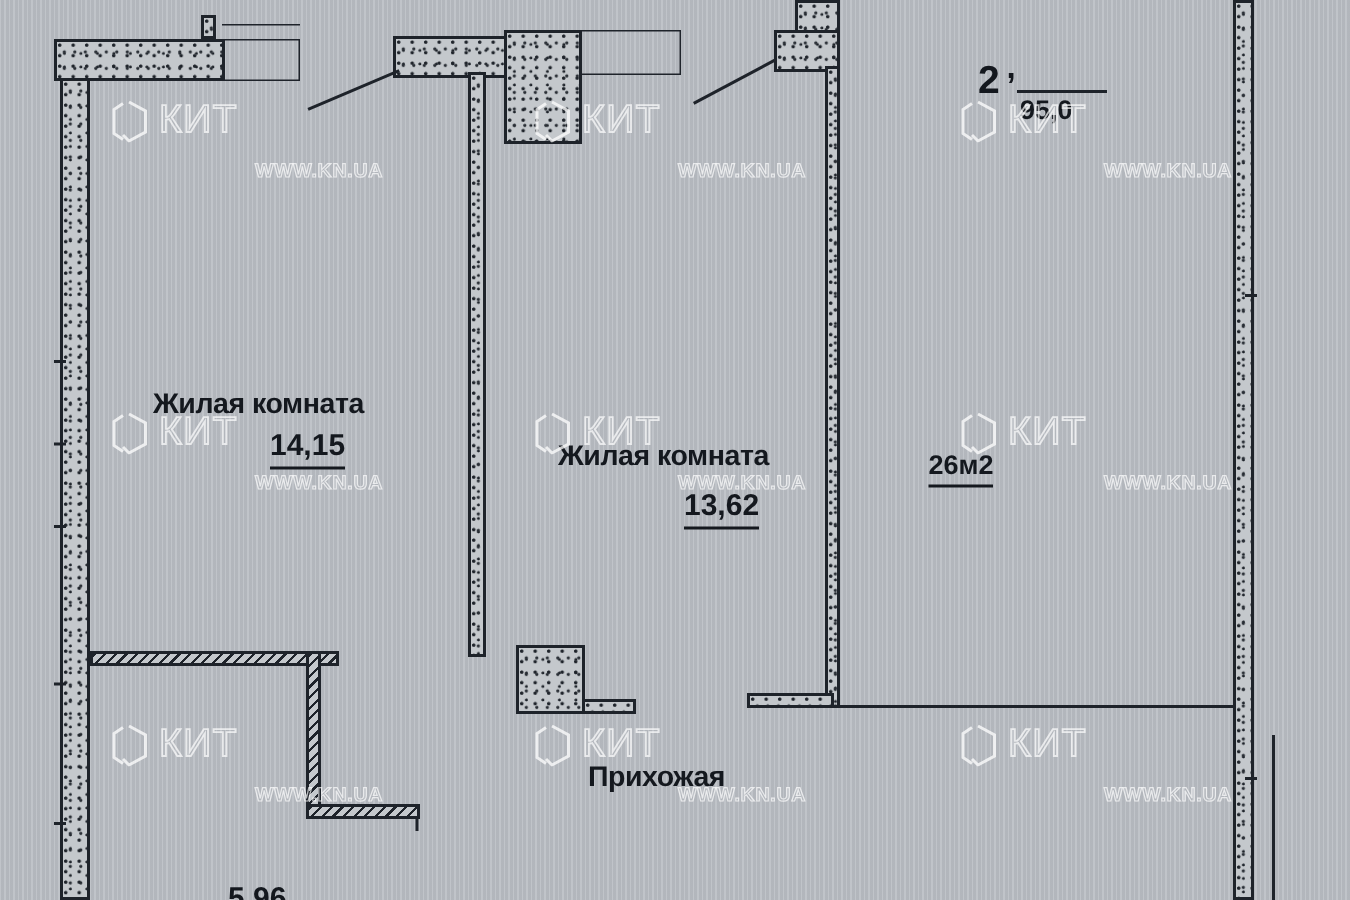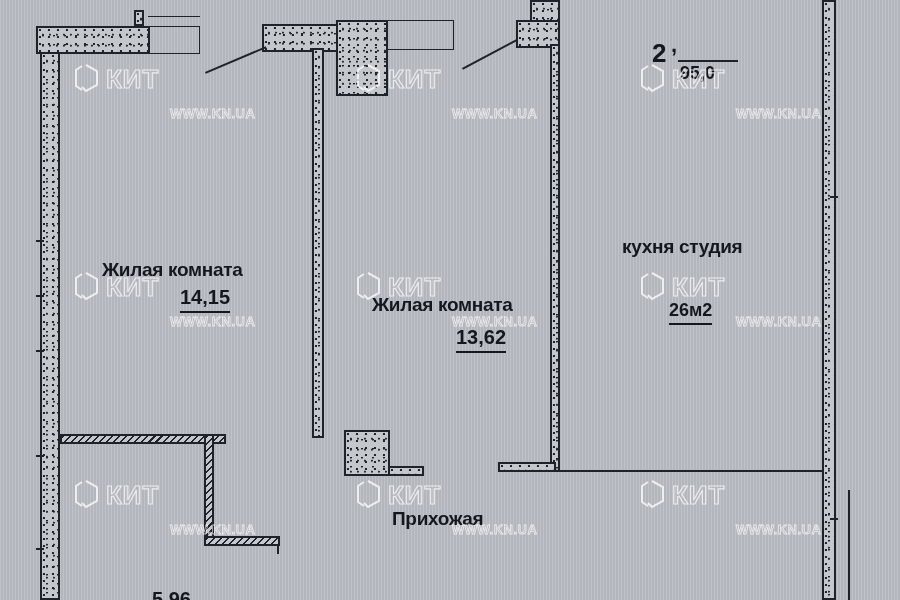--- a/index.html
+++ b/index.html
@@ -14,21 +14,21 @@
       radial-gradient(circle at 70% 60%,#2a2f36 0.8px,transparent 1.3px),
       radial-gradient(circle at 45% 85%,#1e232a 0.7px,transparent 1.2px);
     background-size:9px 7px,7px 11px,11px 9px;}
   .hatch{position:absolute;border:2px solid #1e232a;box-sizing:border-box;
     background:repeating-linear-gradient(135deg,#1e232a 0 1.5px,#c4c8cc 1.5px 5px);}
   .line{position:absolute;background:#1e232a;}
   .thin{position:absolute;border:1.5px solid #1e232a;box-sizing:border-box;}
   .label{position:absolute;font-weight:bold;color:#14181e;font-size:19px;letter-spacing:-0.3px;white-space:nowrap;}
   .area{position:absolute;font-weight:bold;color:#14181e;font-size:20px;white-space:nowrap;border-bottom:2px solid #14181e;padding-bottom:2px;}
   .wm{position:absolute;color:rgba(255,255,255,0.55);pointer-events:none;}
-  .wm .logo{display:inline-flex;align-items:flex-start;gap:6px;font-size:26px;font-weight:bold;letter-spacing:1px;
+  .wm .logo{display:inline-flex;align-items:flex-end;gap:6px;font-size:26px;font-weight:normal;letter-spacing:1px;
     color:transparent;-webkit-text-stroke:1.2px rgba(255,255,255,0.7);}
   .wm .hex{width:26px;height:28px;display:inline-block;}
   .wm .url{position:absolute;font-size:13px;font-weight:bold;letter-spacing:0.5px;color:transparent;-webkit-text-stroke:0.8px rgba(255,255,255,0.7);white-space:nowrap;}
   .mark{position:absolute;width:8px;height:1.5px;background:#1e232a;}
 </style>
 </head>
 <body>
 
 <div class="plan">
 
@@ -81,22 +81,21 @@
   </div>
   <div class="line" style="left:678px;top:60px;width:60px;height:1.5px;"></div>
   <div style="position:absolute;left:680px;top:63px;font-size:18px;font-weight:bold;color:#14181e;">95,0</div>
 
   <div class="label" style="left:102px;top:259px;">Жилая комната</div>
   <div class="area" style="left:180px;top:286px;">14,15</div>
 
   <div class="label" style="left:372px;top:294px;">Жилая комната</div>
   <div class="area" style="left:456px;top:326px;">13,62</div>
 
-  <div class="label" style="left:622px;top:236px;">кухня студия</div>
-  <div class="area" style="left:669px;top:300px;font-size:18px;">26м2</div>
+  <div class="area" style="left:619px;top:300px;font-size:18px;">26м2</div>
 
   <div class="label" style="left:392px;top:508px;text-align:right;">Прихожая</div>
 
   <div class="area" style="left:152px;top:588px;">5,96</div>
 
   <div class="wm" style="left:74px;top:64px;">
     <span class="logo">
         <svg class="hex" viewBox="0 0 26 28">
           <path d="M8 2 L2 6 V22 L8 26 M12 1 L23 7 V21 L12 27 L8 23" fill="none" stroke="rgba(255,255,255,0.75)" stroke-width="2"></path>
         </svg>

